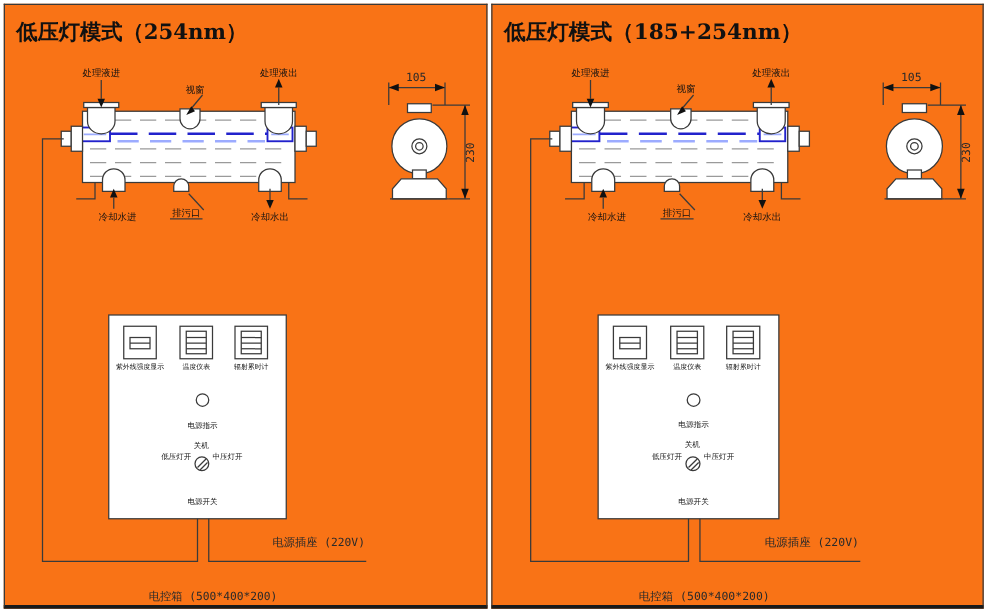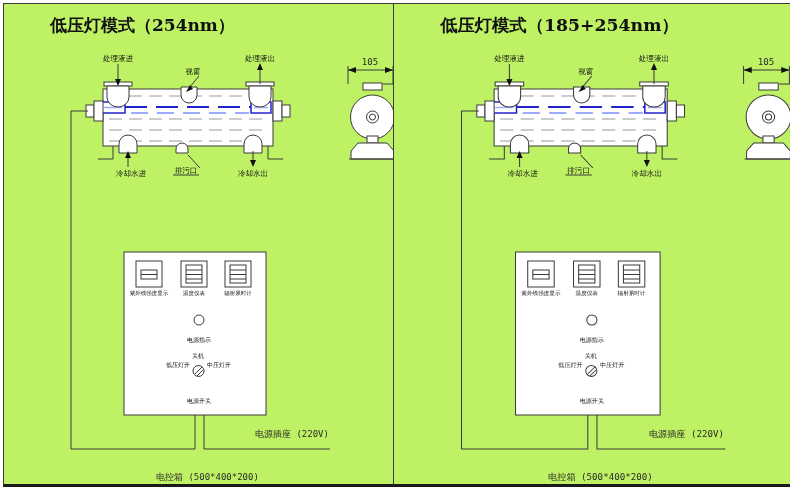--- a/index.html
+++ b/index.html
@@ -1,19 +1,19 @@
 <!DOCTYPE html>
 <html><head>
 <meta charset="utf-8">
 <style>
   html,body{margin:0;padding:0;background:#ffffff;}
   #stage{position:relative;width:790px;height:493px;background:#ffffff;overflow:hidden;
          font-family:"DejaVu Sans",sans-serif;}
-  .panel{position:absolute;top:3px;height:480px;background:#bef264;
-         border:1px solid #3a3a3a;border-bottom:3px solid #1a1a1a;padding-left:37px;}
+  .panel{position:absolute;top:3px;height:480px;background:#f97316;
+         border:1px solid #3a3a3a;border-bottom:3px solid #1a1a1a;}
   #panel-left{left:3px;width:385px;}
   #panel-right{left:393px;width:392px;}
   svg{display:block;width:100%;height:100%;}
   .ln{fill:none;stroke:#3a3a3a;stroke-width:1;}
   .fw{fill:#ffffff;stroke:#3a3a3a;stroke-width:1;}
   .dash{fill:none;stroke:#9a9a9a;stroke-width:1;stroke-dasharray:13 7;}
   .lampd{fill:none;stroke:#2222cc;stroke-width:2;stroke-dasharray:22 9;}
   .lampl{fill:none;stroke:#9cabff;stroke-width:2;stroke-dasharray:17 9;}
   .erect{fill:#ffffff;stroke:#2222cc;stroke-width:1.5;}
   .elin{fill:none;stroke:#9cabff;stroke-width:1.5;}

